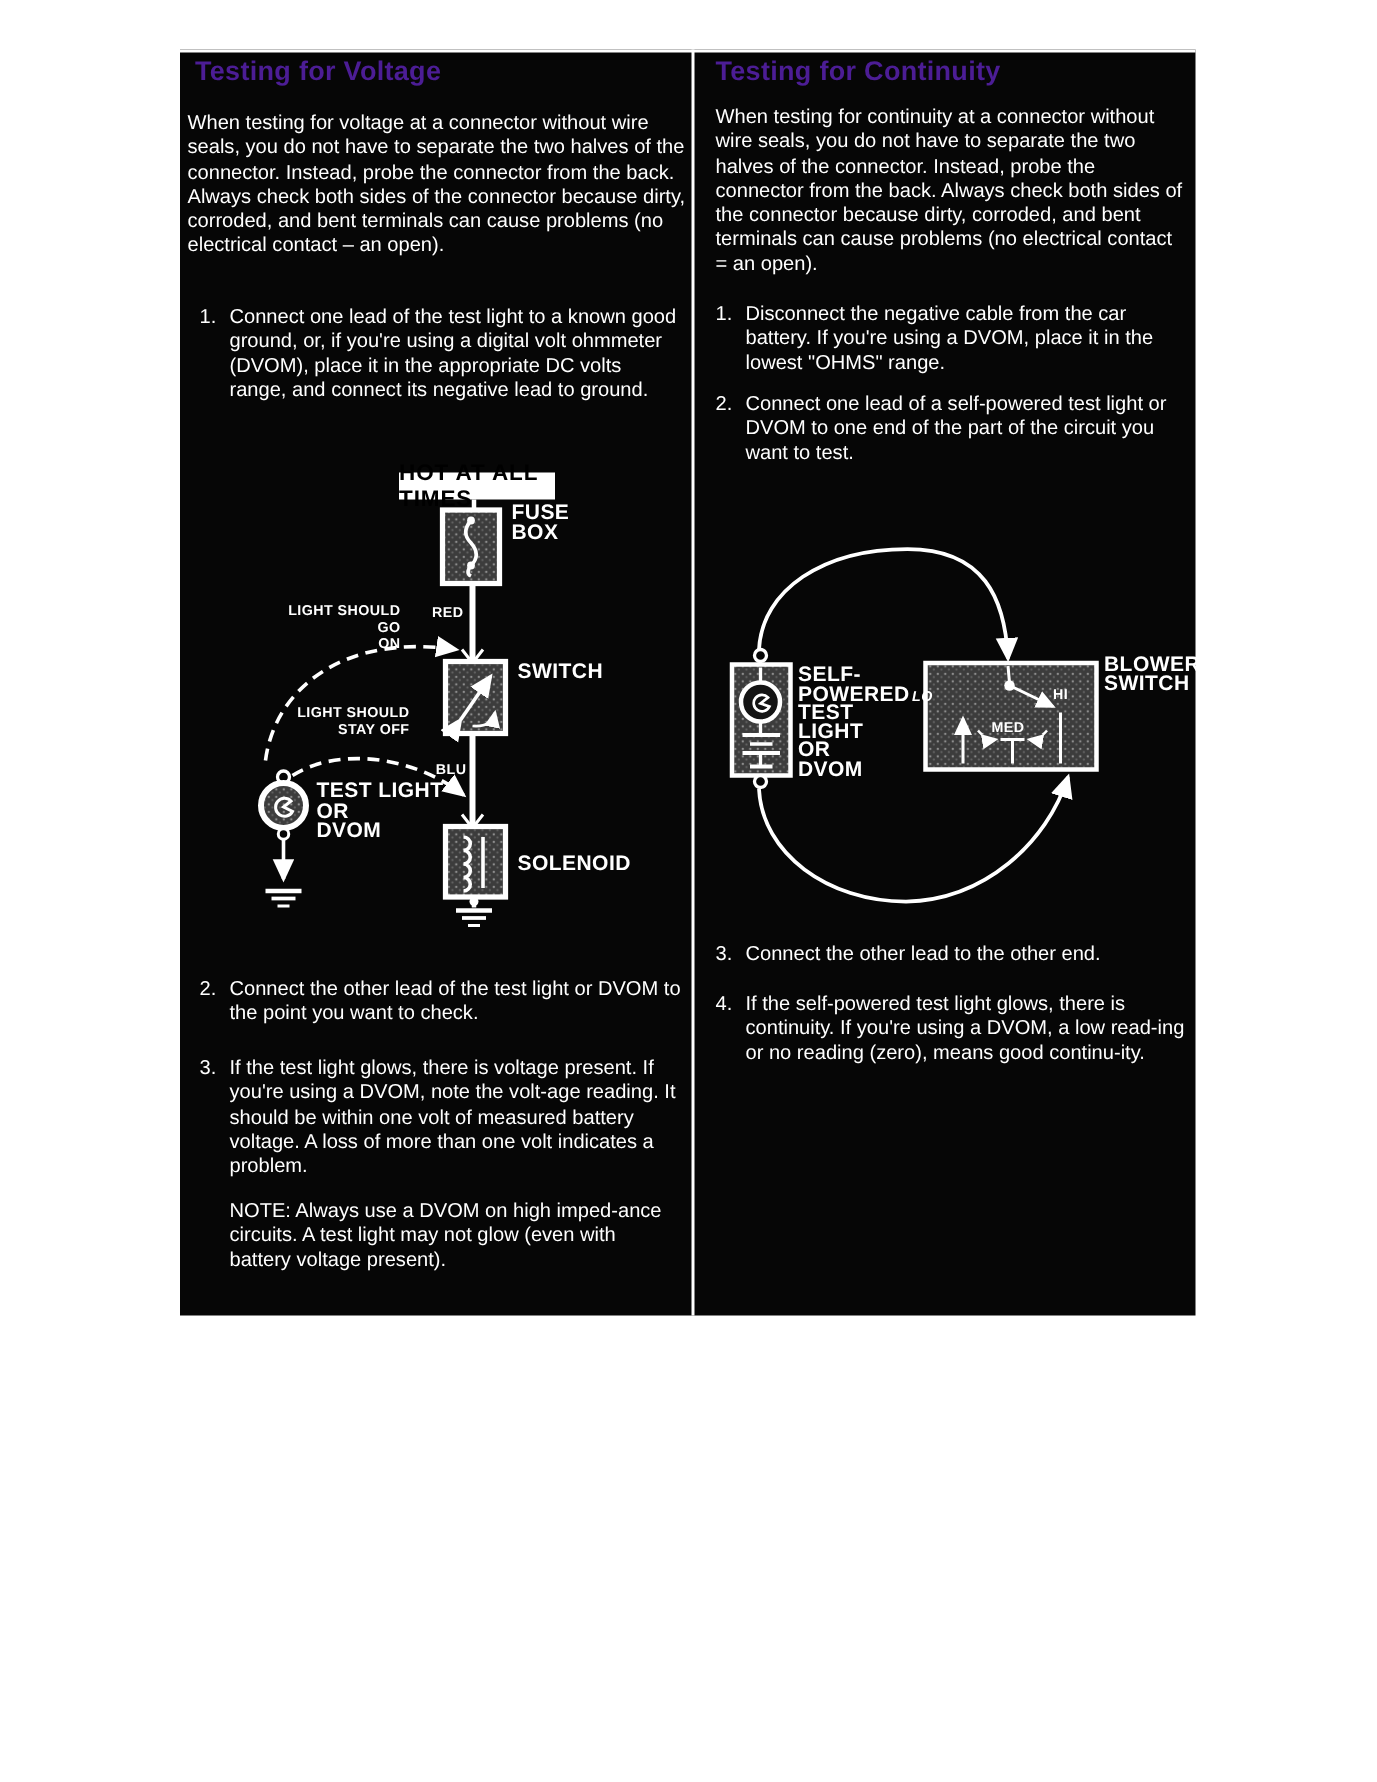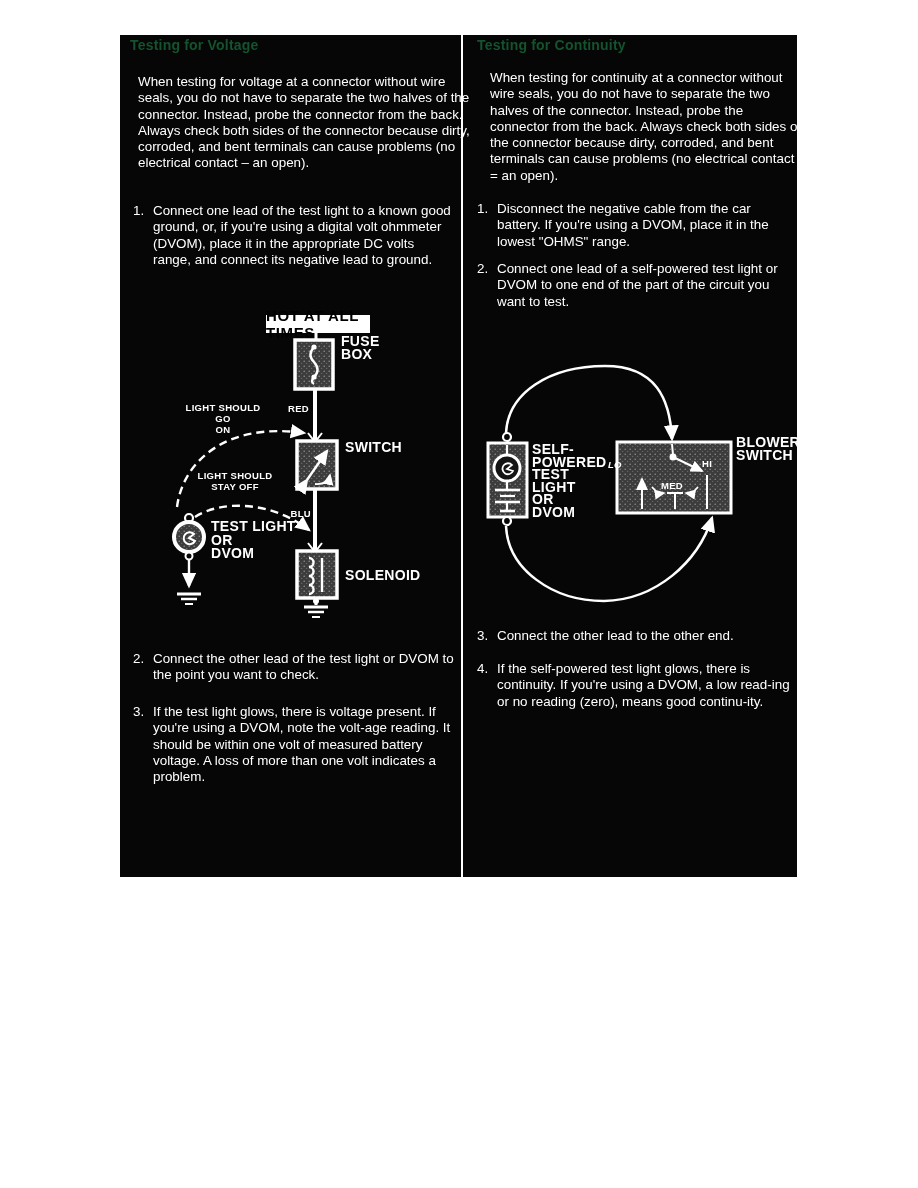--- a/index.html
+++ b/index.html
@@ -4,32 +4,32 @@
 <style>
   html,body{margin:0;padding:0;background:#ffffff;}
   .page{position:relative;width:918px;height:1188px;background:#ffffff;overflow:hidden;
         font-family:"Liberation Sans",sans-serif;}
   .panel{position:absolute;left:120px;top:33px;width:677px;height:844px;background:#060606;
          border-top:2px solid #ffffff;box-sizing:border-box;}
   .divider{position:absolute;left:461px;top:33px;width:2px;height:844px;background:#ffffff;}
   .col{position:absolute;top:33px;height:844px;color:#ffffff;}
   #col-left{left:120px;width:341px;}
   #col-right{left:463px;width:334px;}
-  .title{position:absolute;font-size:14px;font-weight:bold;letter-spacing:.2px;color:#14532d;}
-  .para{position:absolute;font-size:13.4px;line-height:16.3px;color:#fff;margin-left:13px;}
+  .title{position:absolute;font-size:18px;font-weight:bold;letter-spacing:.2px;color:#4c1d95;}
+  .para{position:absolute;font-size:13.4px;line-height:16.3px;color:#fff;}
   .step{position:absolute;display:flex;font-size:13.4px;line-height:16.3px;color:#fff;}
   .step .n{width:20px;flex:none;}
   .step .t{flex:1;}
   .diag{position:absolute;}
   .diag svg{position:absolute;left:0;top:0;}
   .dl{position:absolute;color:#fff;font-weight:bold;white-space:pre-line;}
   .s9{font-size:9.5px;line-height:11px;letter-spacing:.3px;}
   .s11{font-size:14px;line-height:12.5px;letter-spacing:.3px;}
   .s12{font-size:14px;line-height:13.5px;letter-spacing:.3px;}
-  .ctr{text-align:center;}
+  .ctr{text-align:right;}
   .rt{text-align:right;}
   .hotbox{position:absolute;left:143px;top:5px;width:104px;height:18px;background:#ffffff;
           color:#000;font-weight:bold;font-size:15px;letter-spacing:.6px;
           display:flex;align-items:center;justify-content:center;}
 </style>
 </head>
 <body>
 
 <div class="page">
 
@@ -132,20 +132,21 @@
     <div class="step" style="left:13px;top:618px;width:322px;">
       <span class="n">2.</span>
       <span class="t">Connect the other lead of the test light or DVOM to the point you want to check.</span>
     </div>
 
     <div class="step" style="left:13px;top:671px;width:322px;">
       <span class="n">3.</span>
       <span class="t">If the test light glows, there is voltage present. If you're using a DVOM, note the volt-age reading. It should be within one volt of measured battery voltage. A loss of more than one volt indicates a problem.</span>
     </div>
 
+    <div class="para" style="left:33px;top:766px;width:300px;">NOTE: Always use a DVOM on high imped-ance circuits. A test light may not glow (even with battery voltage present).</div>
   </div>
 
   <div id="col-right" class="col">
     <div class="title" style="left:14px;top:4px;">Testing for Continuity</div>
 
     <div class="para" style="left:14px;top:37px;width:312px;">When testing for continuity at a connector without wire seals, you do not have to separate the two halves of the connector. Instead, probe the connector from the back. Always check both sides of the connector because dirty, corroded, and bent terminals can cause problems (no electrical contact = an open).</div>
 
     <div class="step" style="left:14px;top:168px;width:315px;">
       <span class="n">1.</span>
       <span class="t">Disconnect the negative cable from the car battery. If you're using a DVOM, place it in the lowest "OHMS" range.</span>

